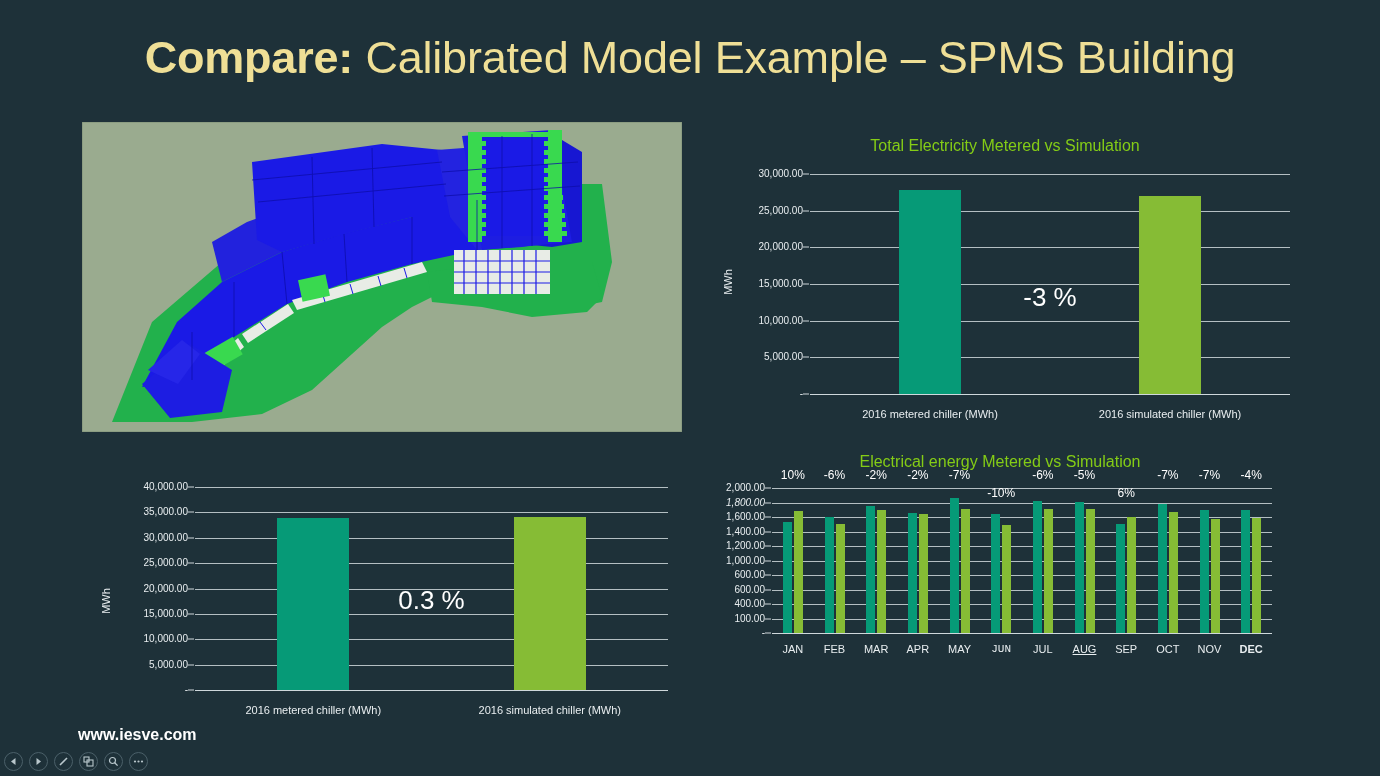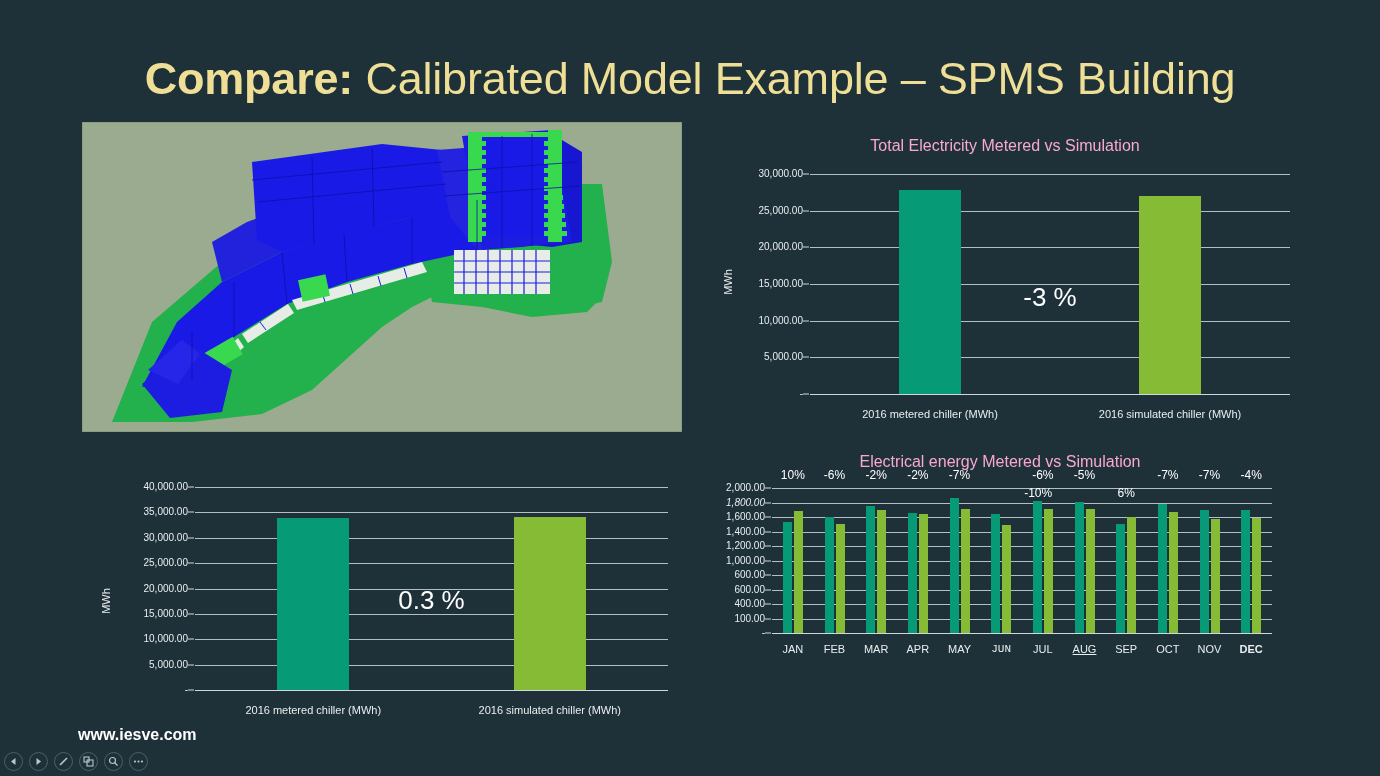--- a/index.html
+++ b/index.html
@@ -13,39 +13,38 @@
   .slide { position: relative; width: 1380px; height: 776px; background: #1e3139; }
 
   
   .title {
     position: absolute; left: 0; top: 28px; width: 1380px;
     text-align: center;
     font-size: 45px; line-height: 60px;
     color: #efdf96;
     letter-spacing: -0.2px;
     white-space: nowrap;
-    margin-top: 21px;
   }
   .title .bold { font-weight: bold; }
   .title .light { font-weight: normal; }
 
   
   .building-img {
     position: absolute; left: 82px; top: 122px;
     width: 600px; height: 310px;
     background: #9aab8f;
     overflow: hidden;
   }
   .building-img svg { display: block; width: 600px; height: 310px; }
 
   
   .chart { position: absolute; }
   .chart-title {
     position: absolute; left: 0; top: 0; width: 100%;
-    text-align: center; color: #f9a8d4;
+    text-align: center; color: #84cc16;
     font-size: 16px; line-height: 20px;
   }
   .plot { position: absolute; }
   .gridline {
     position: absolute; left: 0; width: 100%;
     height: 1px; background: #cfd8dc; opacity: .85;
   }
   .axis-base {
     position: absolute; left: 0; width: 100%;
     height: 1px; background: #cfd8dc;
@@ -340,21 +339,21 @@
         <div class="bar" style="background: rgb(134, 188, 53); left: 146.833px; width: 9px; height: 118.9px;"></div>
         <div class="month-label" style="left: 145.833px; top: 155px;">APR</div>
         <div class="pct-label" style="left: 145.833px; top: -20px;">-2%</div>
         <div class="bar" style="background: rgb(6, 154, 119); left: 177.5px; width: 9px; height: 134.85px;"></div>
         <div class="bar" style="background: rgb(134, 188, 53); left: 188.5px; width: 9px; height: 124.338px;"></div>
         <div class="month-label" style="left: 187.5px; top: 155px;">MAY</div>
         <div class="pct-label" style="left: 187.5px; top: -20px;">-7%</div>
         <div class="bar" style="background: rgb(6, 154, 119); left: 219.167px; width: 9px; height: 118.9px;"></div>
         <div class="bar" style="background: rgb(134, 188, 53); left: 230.167px; width: 9px; height: 107.662px;"></div>
         <div class="month-label" style="left: 229.167px; top: 155px; font-family: Liberation Mono, monospace;">JUN</div>
-        <div class="pct-label" style="left: 229.167px; top: -2px; margin-left: 37px;">-10%</div>
+        <div class="pct-label" style="left: 229.167px; top: -2px;">-10%</div>
         <div class="bar" style="background: rgb(6, 154, 119); left: 260.833px; width: 9px; height: 131.588px;"></div>
         <div class="bar" style="background: rgb(134, 188, 53); left: 271.833px; width: 9px; height: 123.612px;"></div>
         <div class="month-label" style="left: 270.833px; top: 155px;">JUL</div>
         <div class="pct-label" style="left: 270.833px; top: -20px;">-6%</div>
         <div class="bar" style="background: rgb(6, 154, 119); left: 302.5px; width: 9px; height: 130.862px;"></div>
         <div class="bar" style="background: rgb(134, 188, 53); left: 313.5px; width: 9px; height: 123.975px;"></div>
         <div class="month-label" style="left: 312.5px; top: 155px; text-decoration: underline;">AUG</div>
         <div class="pct-label" style="left: 312.5px; top: -20px;">-5%</div>
         <div class="bar" style="background: rgb(6, 154, 119); left: 344.167px; width: 9px; height: 109.475px;"></div>
         <div class="bar" style="background: rgb(134, 188, 53); left: 355.167px; width: 9px; height: 116px;"></div>

